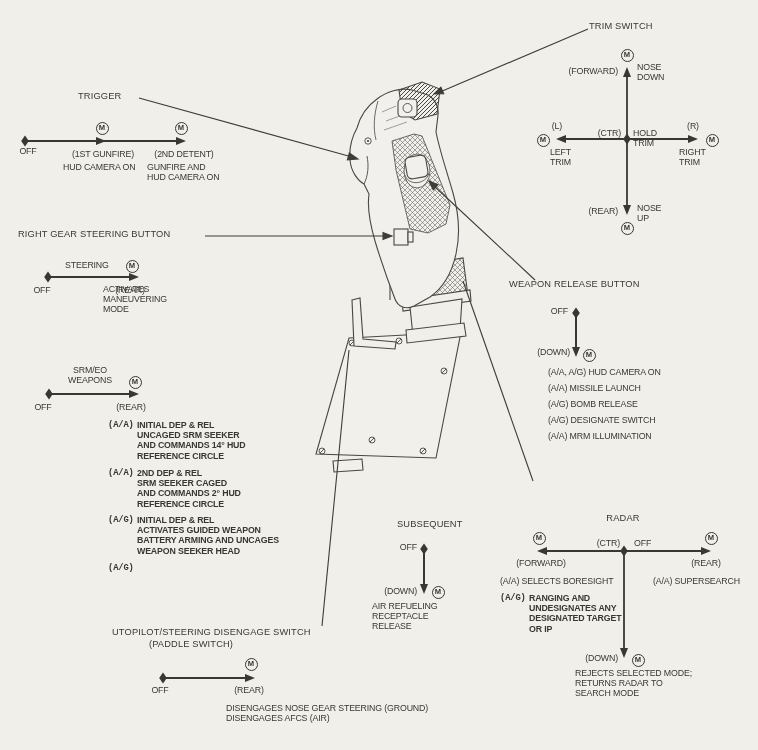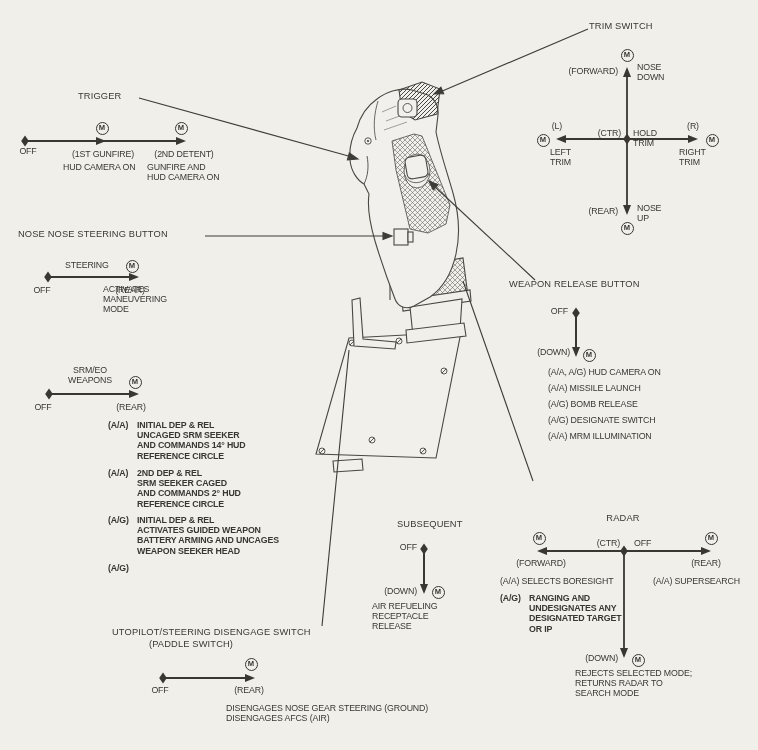--- a/index.html
+++ b/index.html
@@ -13,21 +13,21 @@
     position:absolute;font-size:8.8px;font-weight:400;line-height:10.2px;
     letter-spacing:-0.15px;white-space:pre-line;
   }
   .title{font-size:9.3px;letter-spacing:.15px;line-height:10.8px;}
   .ctr{transform:translateX(-50%);text-align:center;}
   .rt{transform:translateX(-100%);text-align:right;}
   .row{
     position:absolute;display:flex;font-size:8.8px;font-weight:700;
     line-height:10.2px;letter-spacing:-0.15px;
   }
-  .row .pfx{width:29px;flex:none;}
+  .row .pfx{width:29px;flex:none;font-family:Liberation Mono, monospace;}
   .row .txt{white-space:pre-line;}
   .m-badge{
     position:absolute;width:13px;height:13px;box-sizing:border-box;
     border:1.4px solid #3a3733;border-radius:50%;
     font-size:7.6px;font-weight:700;line-height:10px;
     display:flex;align-items:center;justify-content:center;
   }
   svg.art{position:absolute;left:0;top:0;}
 </style>
 </head>
@@ -236,21 +236,21 @@
   <div class="lbl rt" style="left:621px;top:128px">(CTR)</div>
   <div class="lbl" style="left:633px;top:128px">HOLD
 TRIM</div>
   <div class="lbl ctr" style="left:693px;top:121px">(R)</div>
   <div class="lbl" style="left:679px;top:147px">RIGHT
 TRIM</div>
   <div class="lbl rt" style="left:618px;top:206px">(REAR)</div>
   <div class="lbl" style="left:637px;top:203px">NOSE
 UP</div>
 
-  <div class="lbl title" style="left:18px;top:229px">NOSE NOSE STEERING BUTTON</div>
+  <div class="lbl title" style="left:18px;top:229px">RIGHT GEAR STEERING BUTTON</div>
   <div class="lbl" style="left:65px;top:260px">STEERING</div>
   <div class="lbl ctr" style="left:42px;top:285px">OFF</div>
   <div class="lbl ctr" style="left:130px;top:285px">(REAR)</div>
   <div class="lbl" style="left:103px;top:284px">ACTIVATES
 MANEUVERING
 MODE</div>
 
   <div class="lbl ctr" style="left:90px;top:365px">SRM/EO
 WEAPONS</div>
   <div class="lbl ctr" style="left:43px;top:402px">OFF</div>

